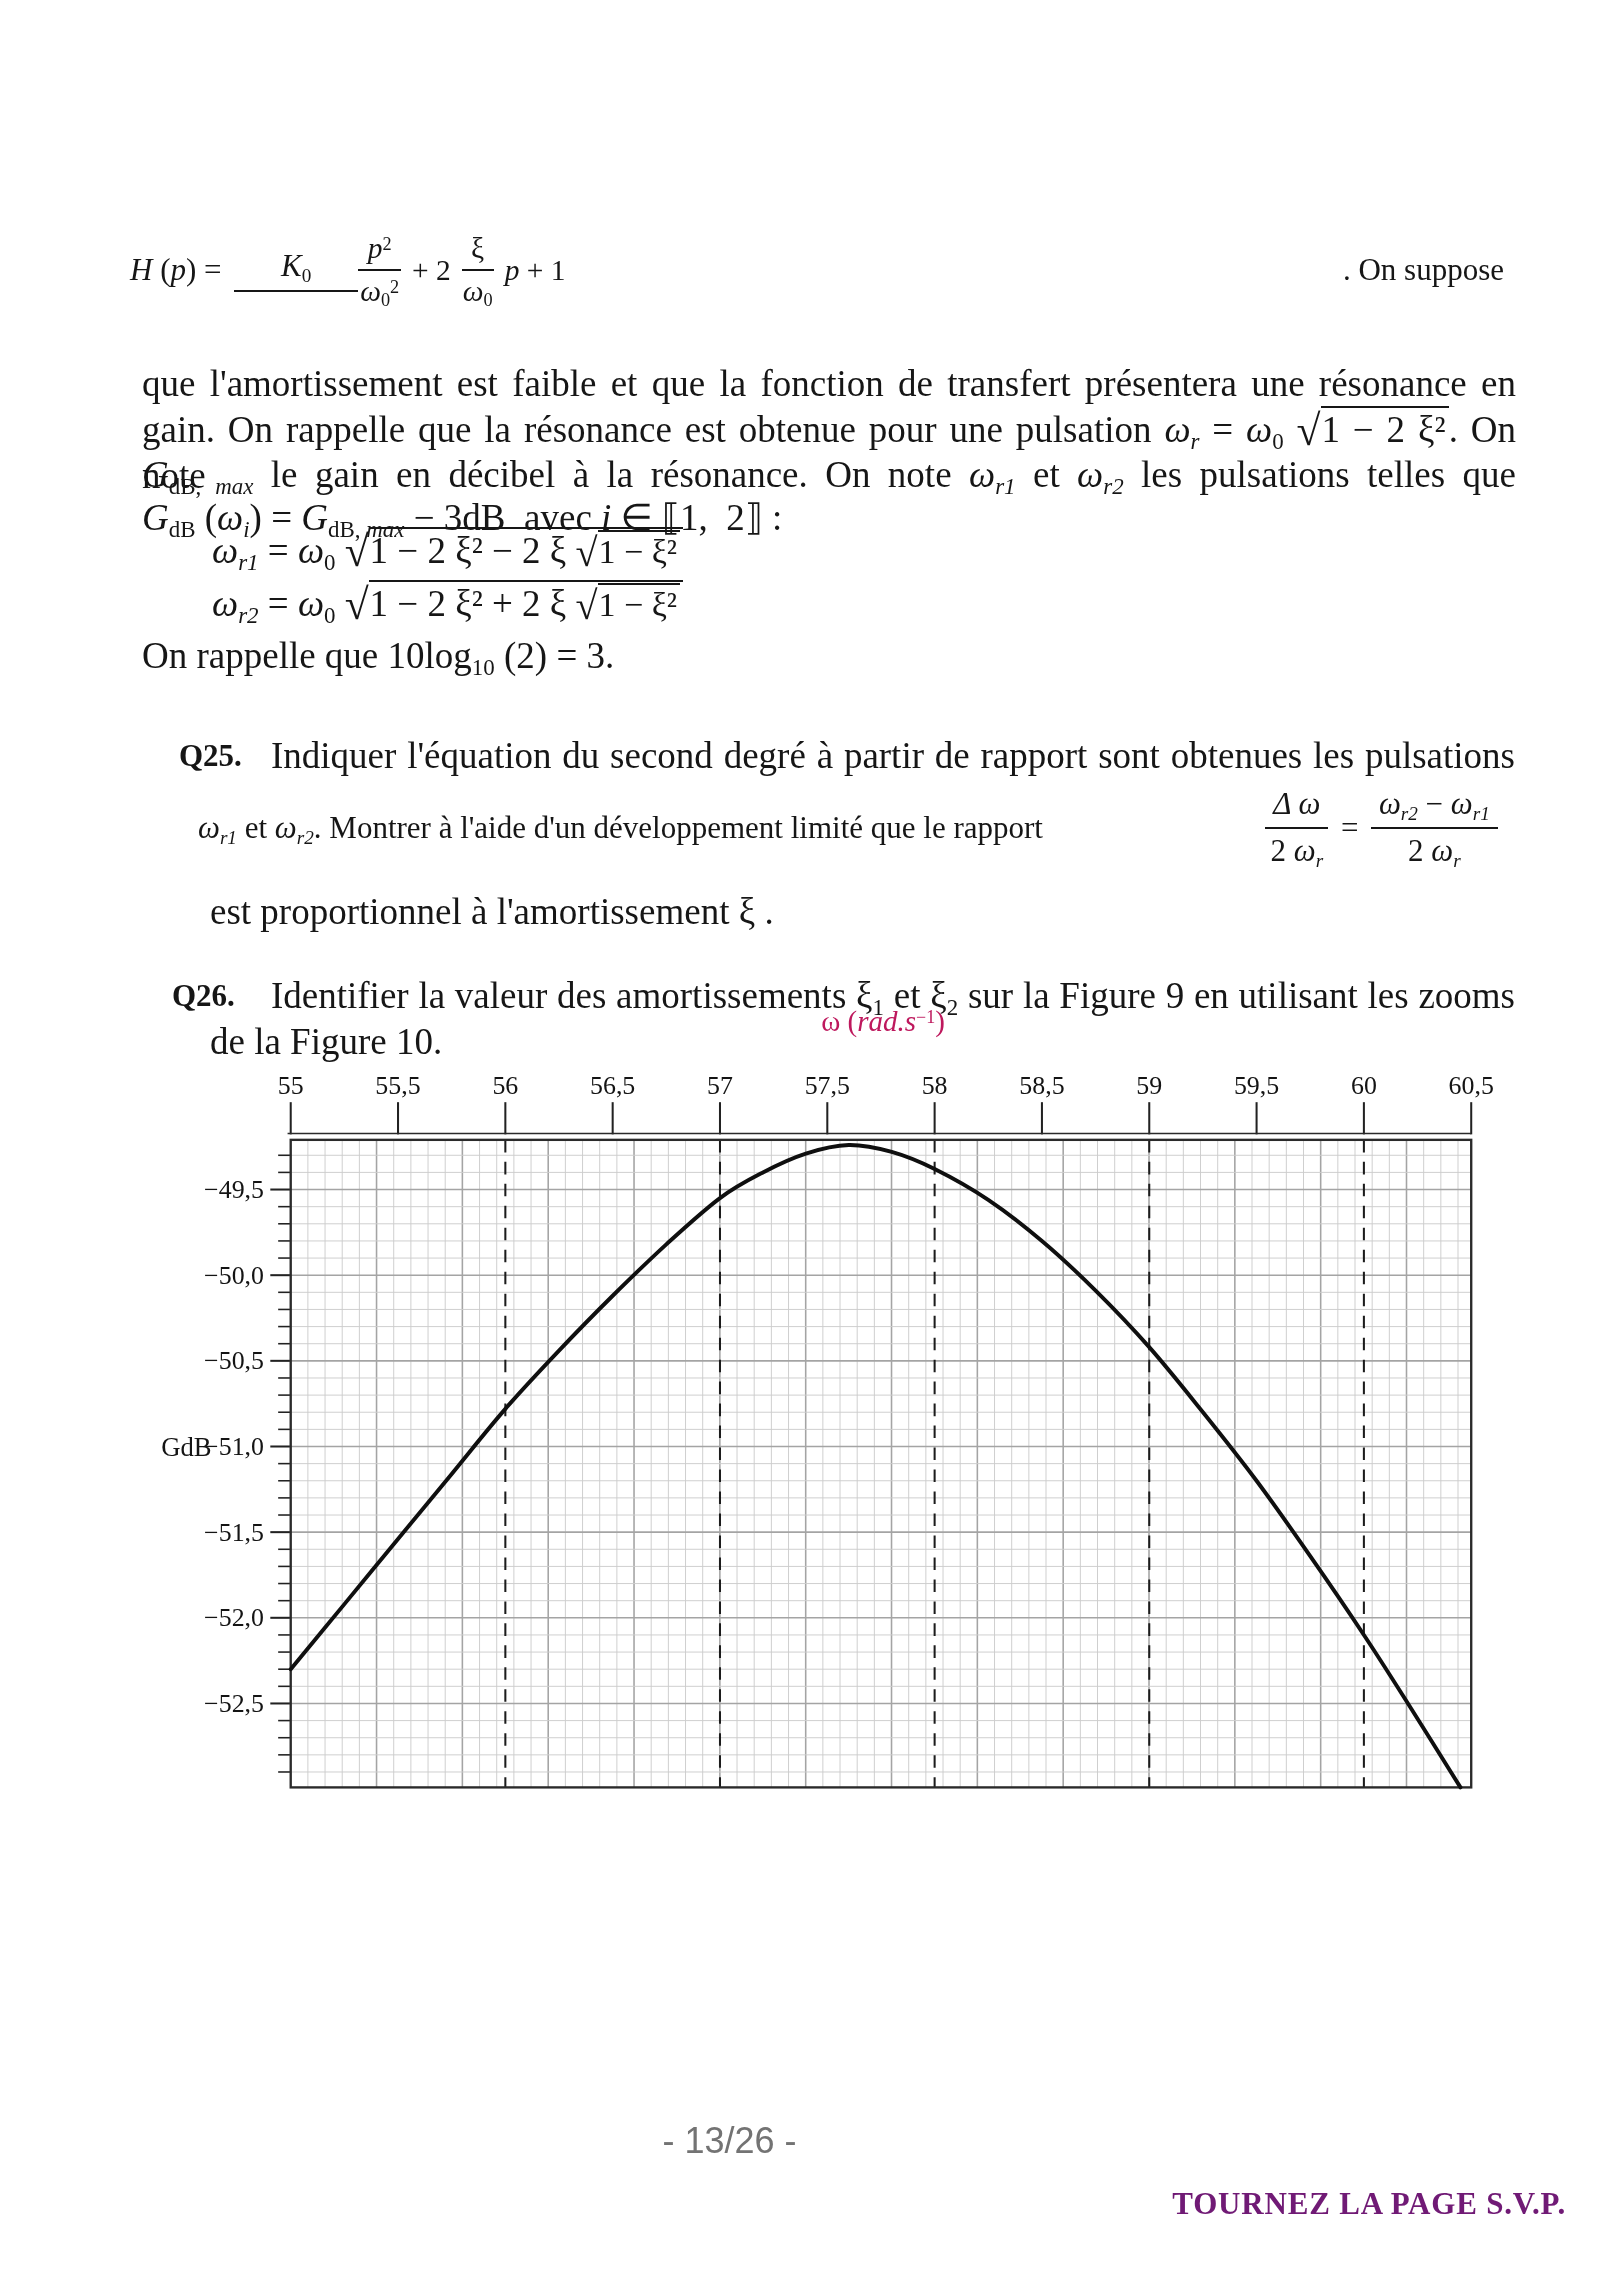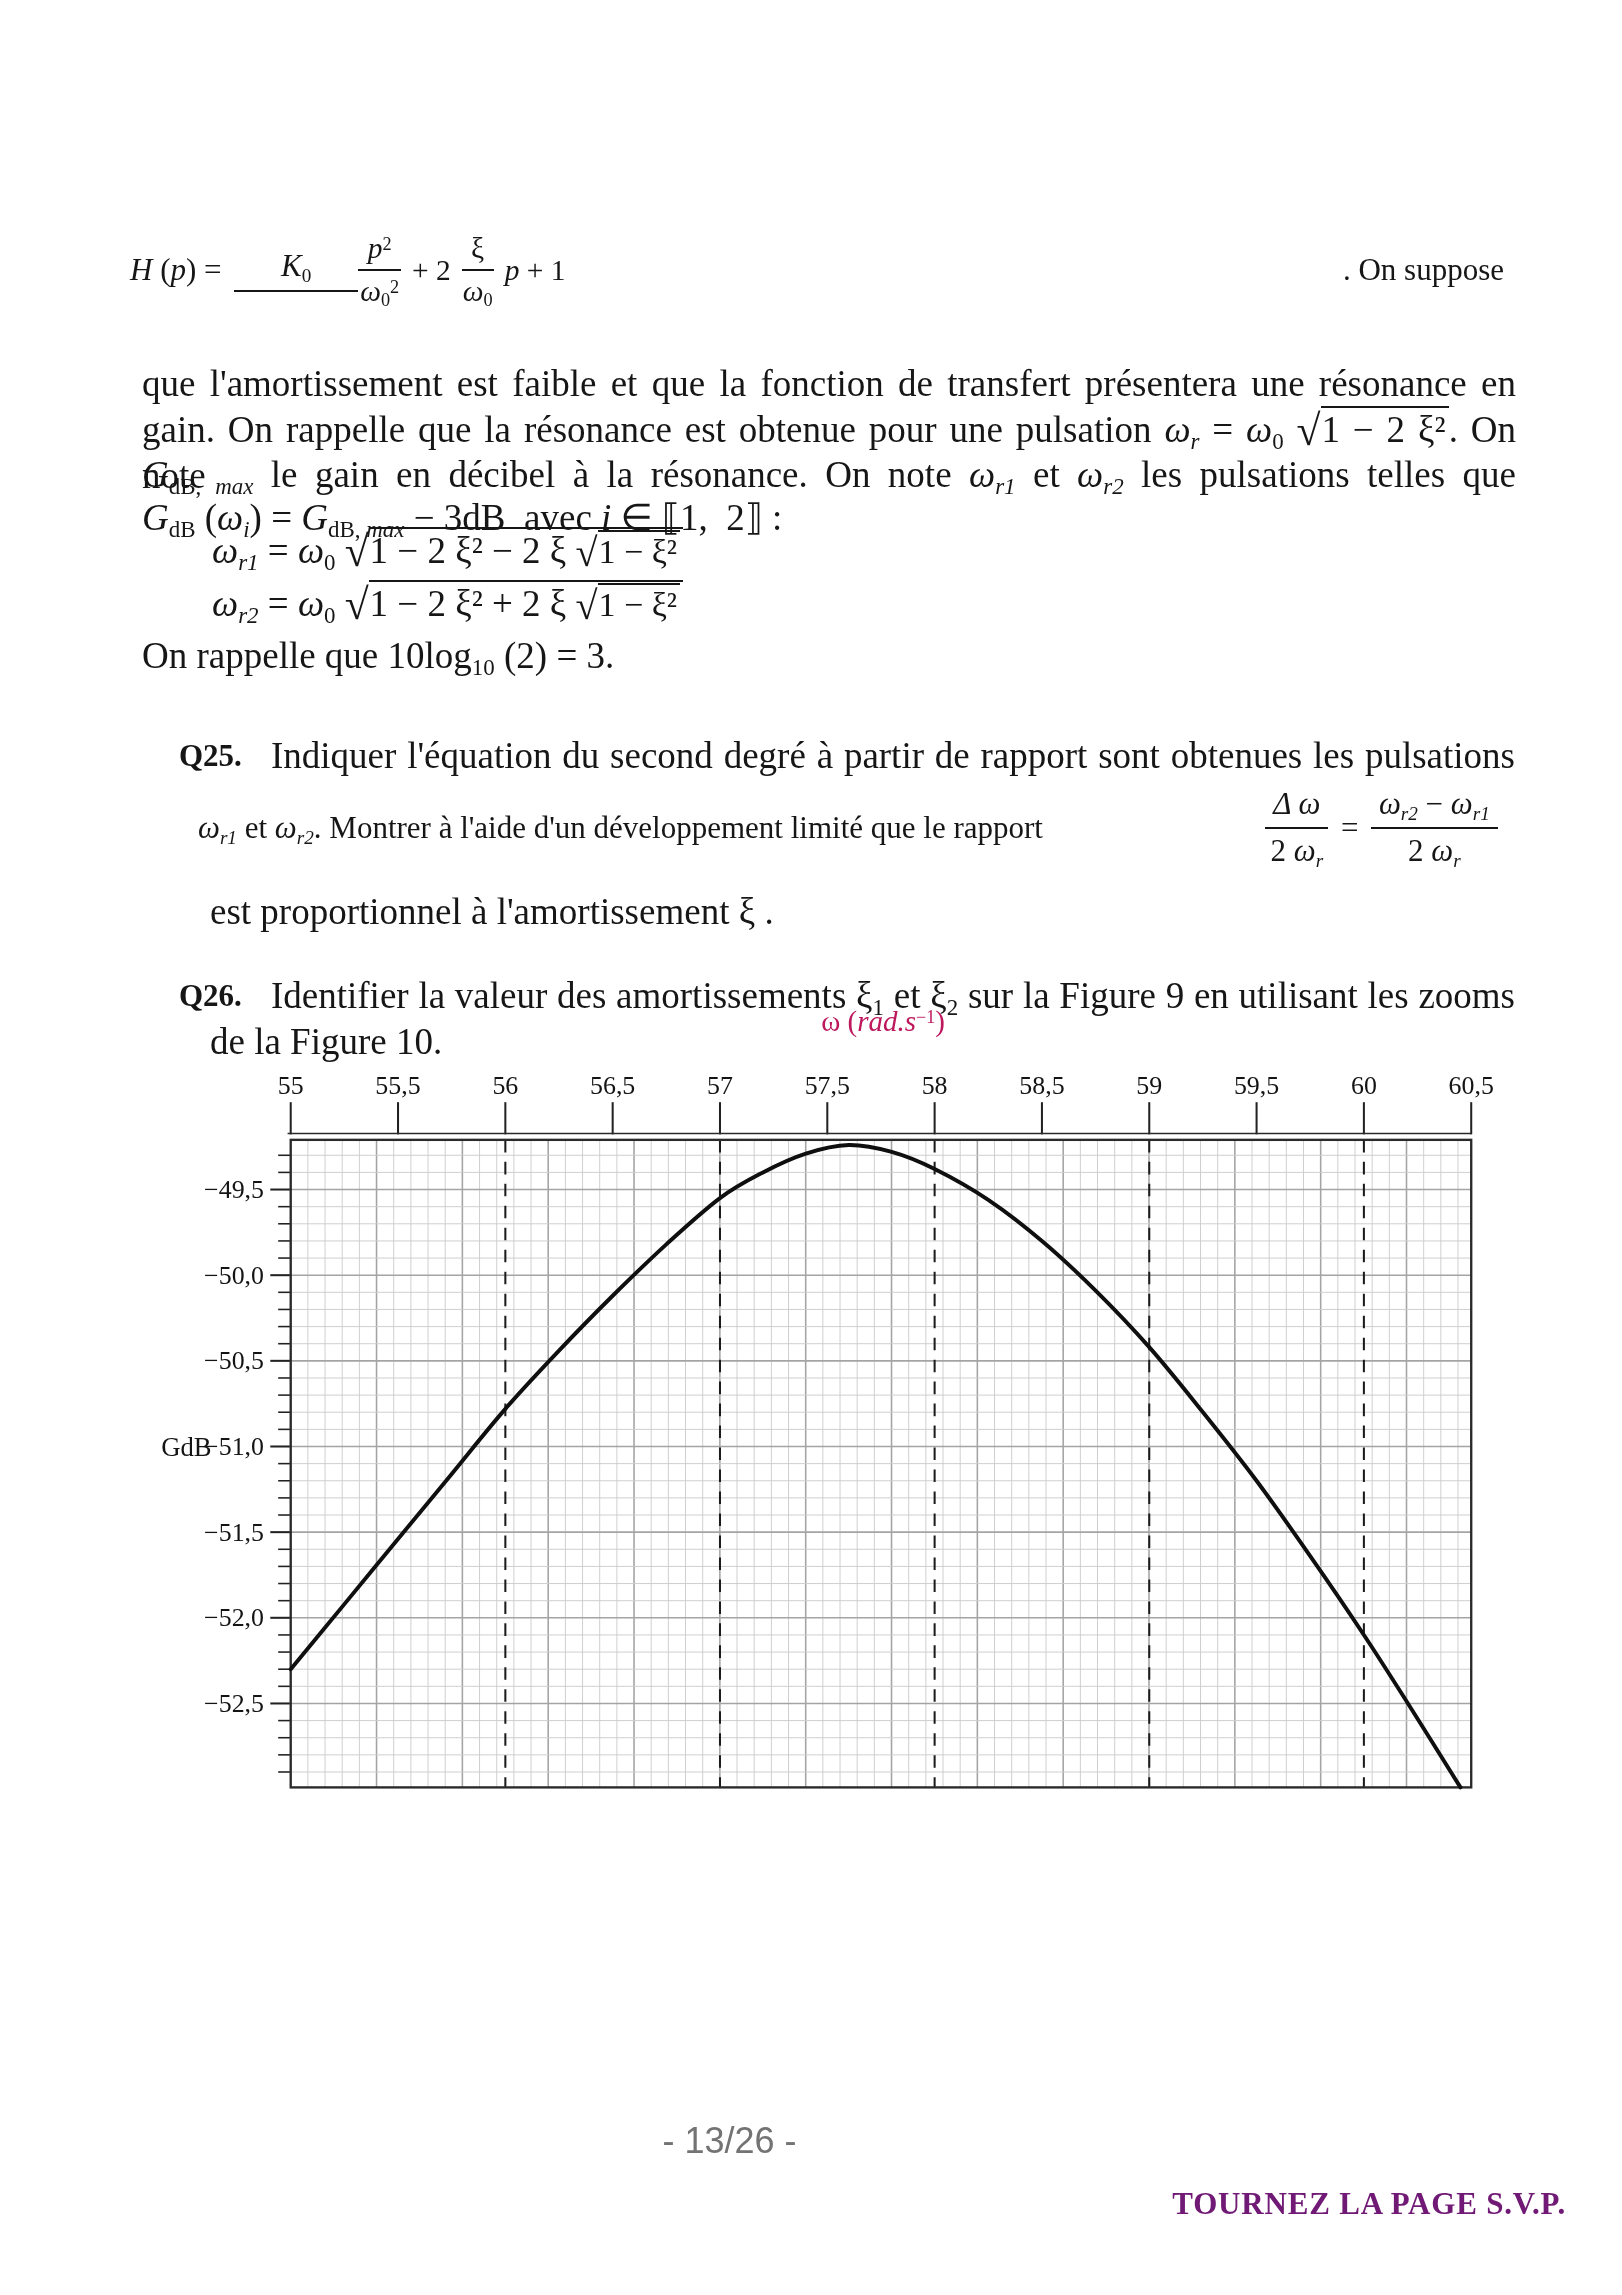--- a/index.html
+++ b/index.html
@@ -83,21 +83,21 @@
     </span>
     <span>=</span>
     <span class="qfrac">
       <span class="nm"><i>ω</i><sub><i>r2</i></sub> − <i>ω</i><sub><i>r1</i></sub></span>
       <span class="dn">2 <i>ω</i><sub><i>r</i></sub></span>
     </span>
   </span>
 </div>
 <div class="abs line" style="left:198px;top:889px;">est proportionnel à l'amortissement ξ .</div>
 
-<div class="abs qlabel" style="left:179px;top:973px;">Q26.</div>
+<div class="abs qlabel" style="left:172px;top:973px;">Q26.</div>
 <div class="abs line just" style="left:259px;top:973px;width:1244px;">Identifier la valeur des amortissements ξ<sub>1</sub> et ξ<sub>2</sub> sur la Figure 9 en utilisant les zooms</div>
 <div class="abs line" style="left:198px;top:1019px;">de la Figure 10.</div>
 
 <div class="abs" style="left:0;top:997px;width:1623px;height:832px;">
   <div class="abs" id="fig-title" style="left:734px;top:7.9px;">ω (<i>rad.s</i><sup>−1</sup>)</div>
   <svg id="figsvg" style="position:absolute;left:0;top:0;width:1623px;height:832px;" viewBox="0 1270 2067 1060" xmlns="http://www.w3.org/2000/svg">
       <line x1="391.87" y1="1452" x2="391.87" y2="2277" stroke="#cccccc" stroke-width="1.2"></line>
       <line x1="413.74" y1="1452" x2="413.74" y2="2277" stroke="#cccccc" stroke-width="1.2"></line>
       <line x1="435.61" y1="1452" x2="435.61" y2="2277" stroke="#cccccc" stroke-width="1.2"></line>
       <line x1="457.48" y1="1452" x2="457.48" y2="2277" stroke="#cccccc" stroke-width="1.2"></line>

